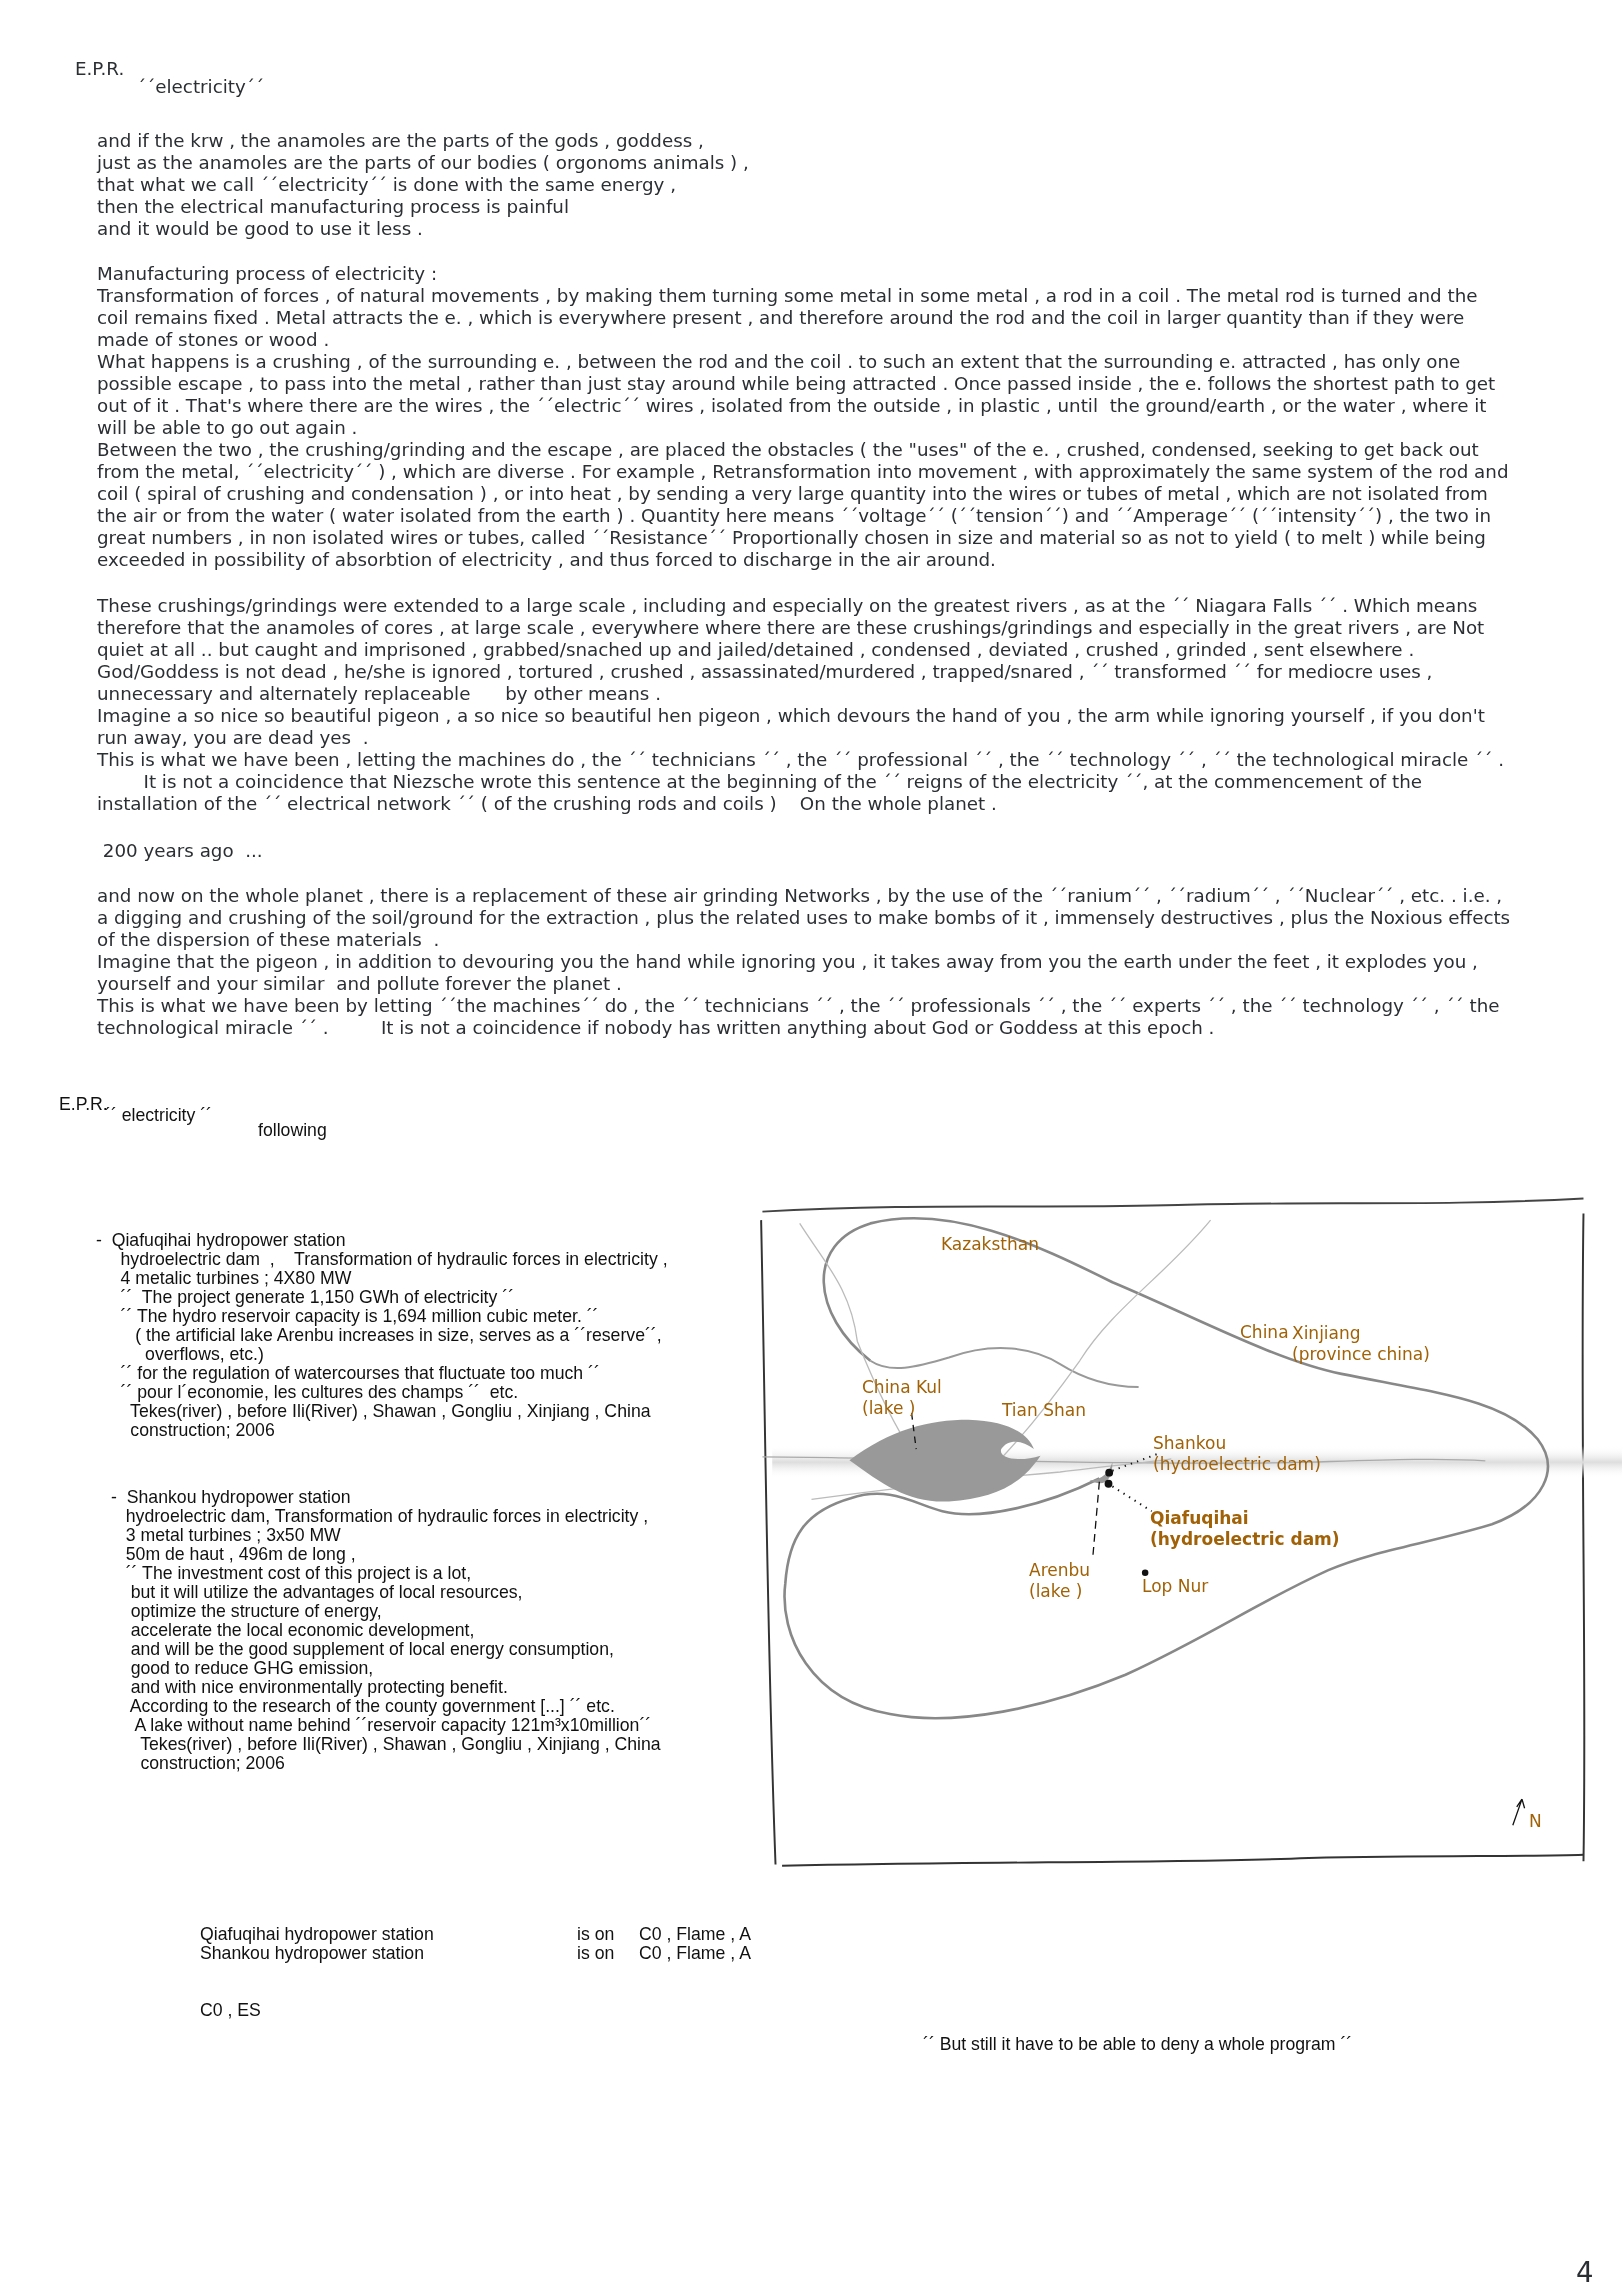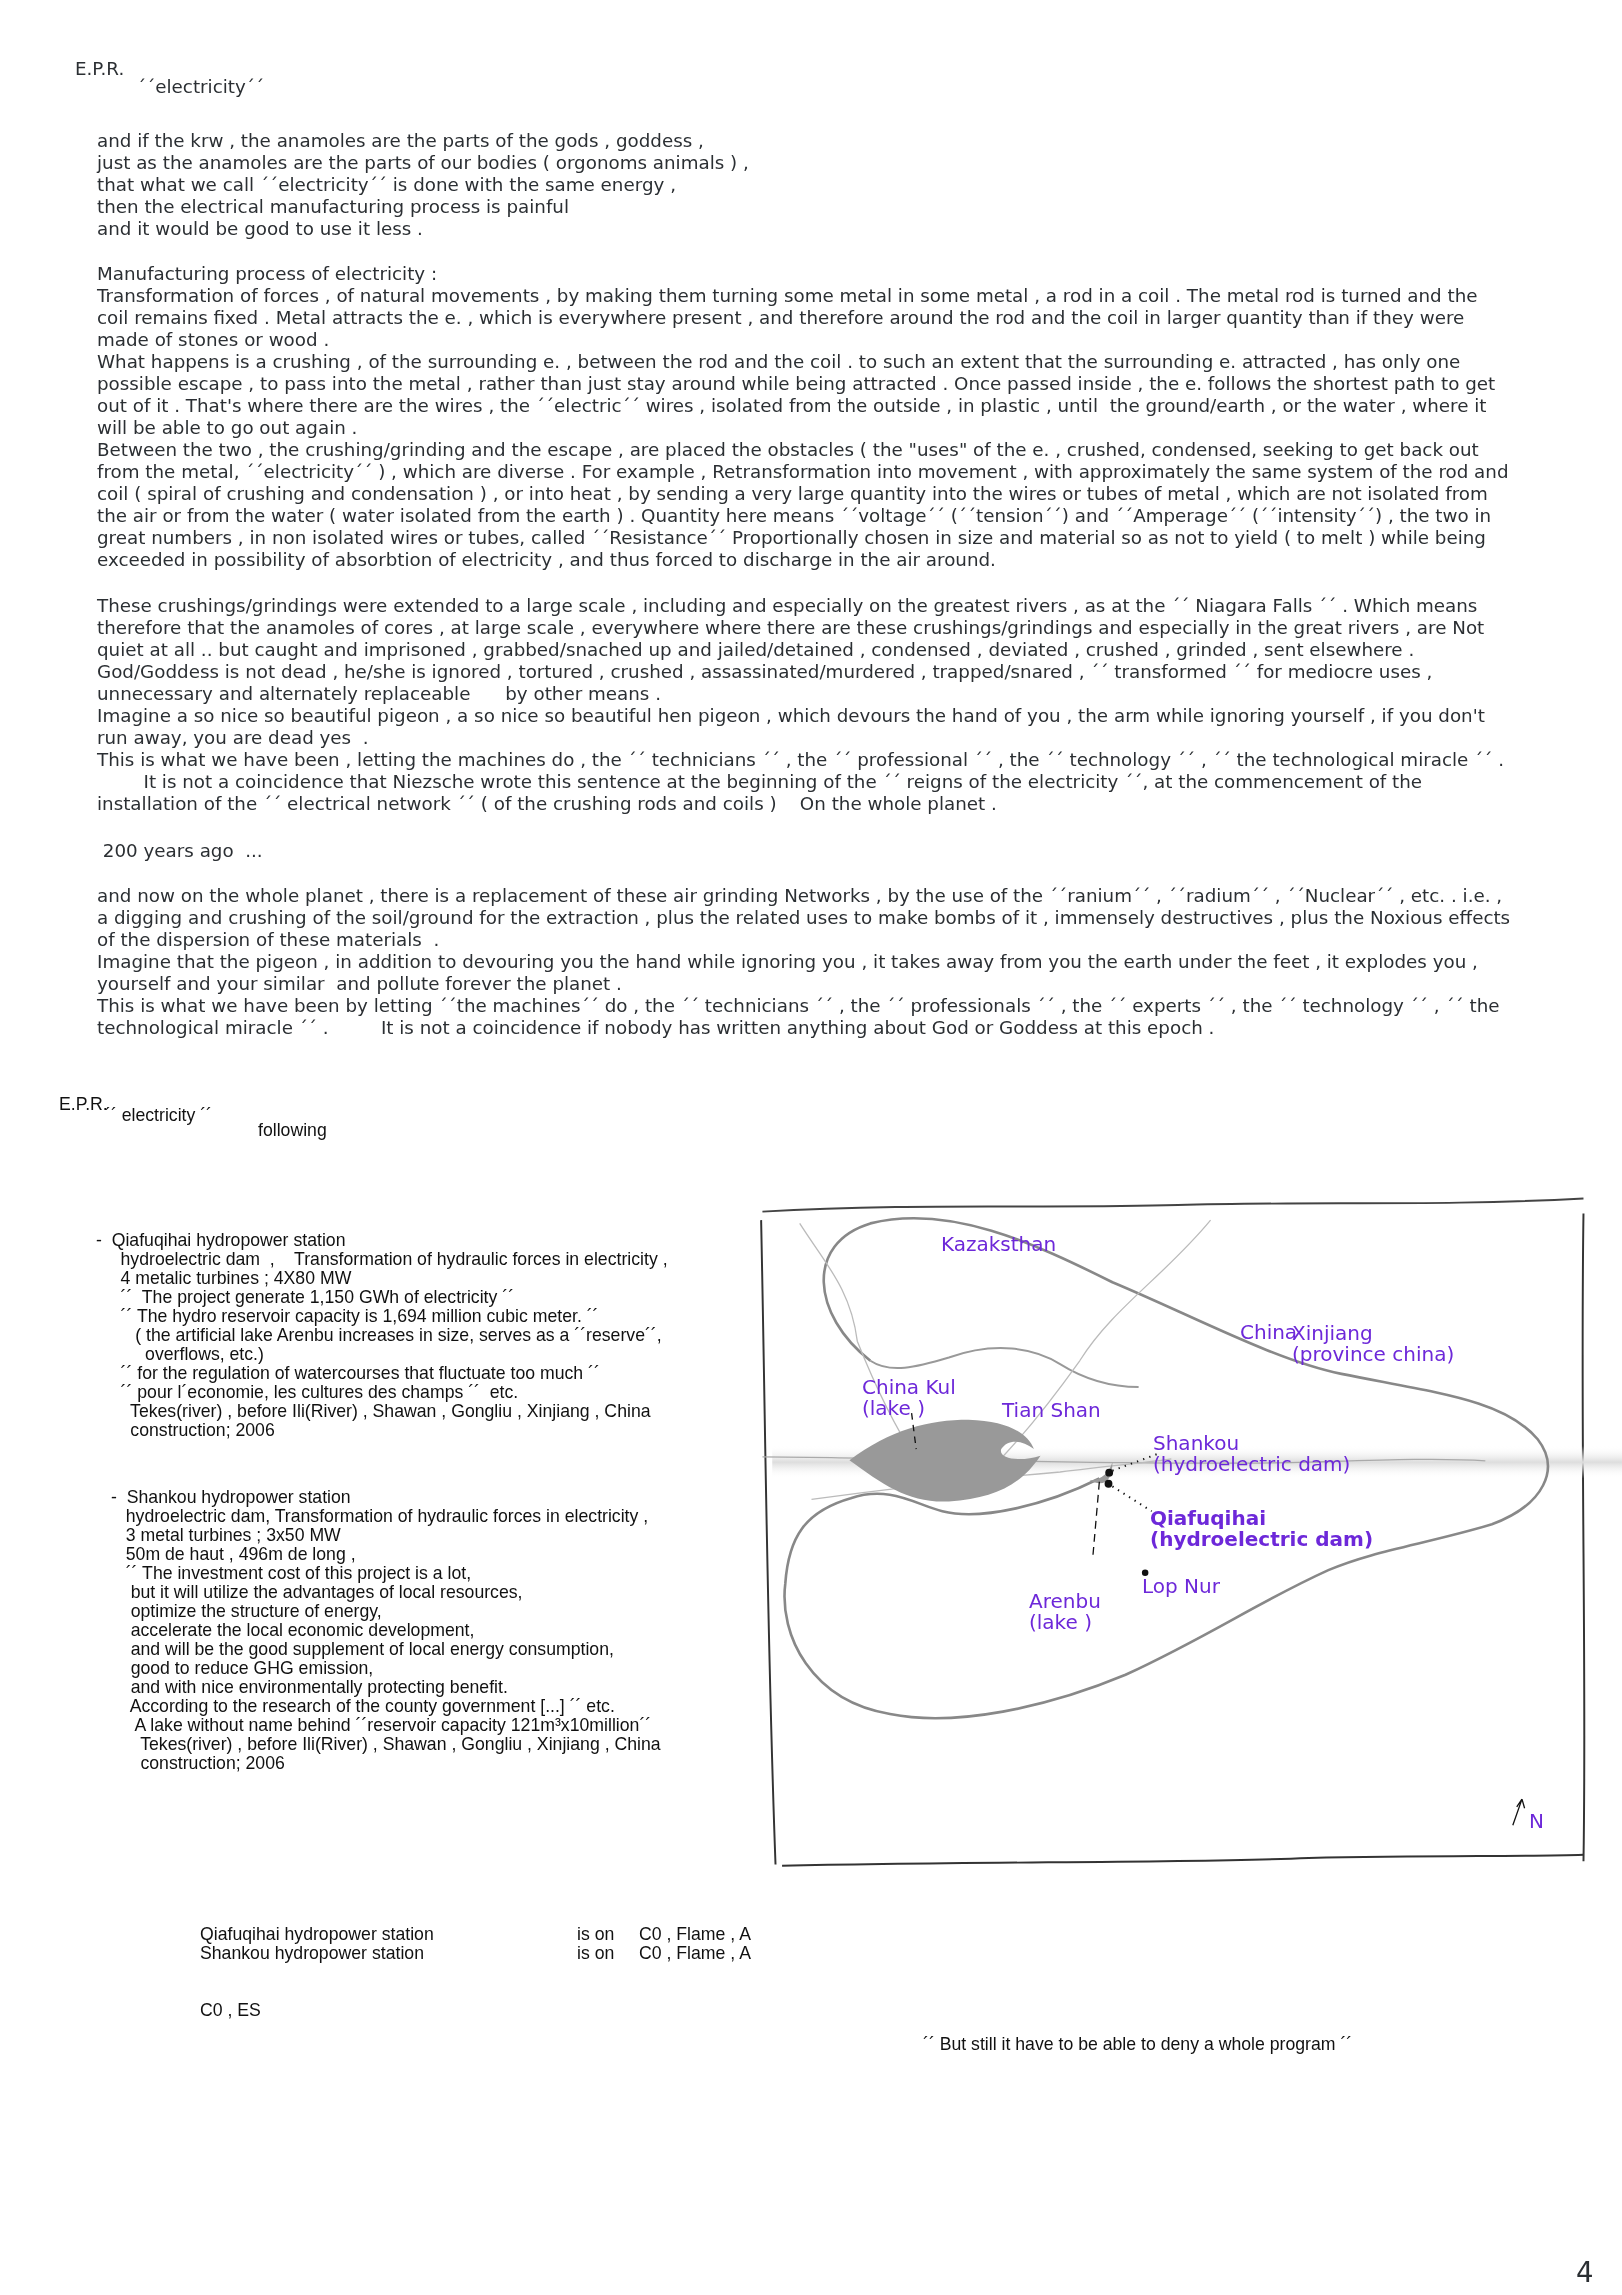--- a/index.html
+++ b/index.html
@@ -1,21 +1,21 @@
 <!DOCTYPE html>
 <html style="font-size:10.5px"><head>
 <meta charset="utf-8">
 <style>
   html, body { margin: 0; padding: 0; background: #ffffff; }
   body { width: 1623px; height: 2295px; position: relative; overflow: hidden; }
   .page { position: absolute; inset: 0; }
   .t1 { font-family: "DejaVu Sans", sans-serif; color: #2b2f33; font-size: 18.3px; line-height: 22px; position: absolute; white-space: pre; }
   .t2 { font-family: "Liberation Sans", sans-serif; color: #111; font-size: 19px; line-height: 19px; position: absolute; white-space: pre; transform: scaleX(0.93); transform-origin: left top; }
   .para { display: block; }
-  .map-label { font-family: "DejaVu Sans", sans-serif; font-size: 20px; line-height: 21px; color: #6d28d9; position: absolute; white-space: pre; }
+  .map-label { font-family: "DejaVu Sans", sans-serif; font-size: 17px; line-height: 21px; color: #a16207; position: absolute; white-space: pre; }
   svg.map { position: absolute; left: 0; top: 0; }
 </style>
 </head>
 <body>
 
 <div class="page">
 
   <div class="t1" style="left:75px;top:58px;">E.P.R.</div>
   <div class="t1" style="left:137px;top:76px;">´´electricity´´</div>
 
@@ -74,21 +74,21 @@
   <div class="map-label" style="left:1240px;top:1322px;text-align:center;">China</div>
   <div class="map-label" style="left:1292px;top:1323px;">Xinjiang
 (province china)</div>
   <div class="map-label" style="left:862px;top:1377px;">China Kul
 (lake )</div>
   <div class="map-label" style="left:1002px;top:1400px;">Tian Shan</div>
   <div class="map-label" style="left:1153px;top:1433px;">Shankou
 (hydroelectric dam)</div>
   <div class="map-label" style="left:1150px;top:1508px;font-weight:bold;">Qiafuqihai
 (hydroelectric dam)</div>
-  <div class="map-label" style="left:1029px;top:1560px;margin-top:31px;">Arenbu
+  <div class="map-label" style="left:1029px;top:1560px;">Arenbu
 (lake )</div>
   <div class="map-label" style="left:1142px;top:1576px;text-align:right;">Lop Nur</div>
   <div class="map-label" style="left:1529px;top:1811px;">N</div>
 
   <div>
     <div class="t2" style="left:200px;top:1924px;">Qiafuqihai hydropower station</div>
     <div class="t2" style="left:577px;top:1924px;">is on</div>
     <div class="t2" style="left:639px;top:1924px;">C0 , Flame , A</div>
   </div>
   <div>

